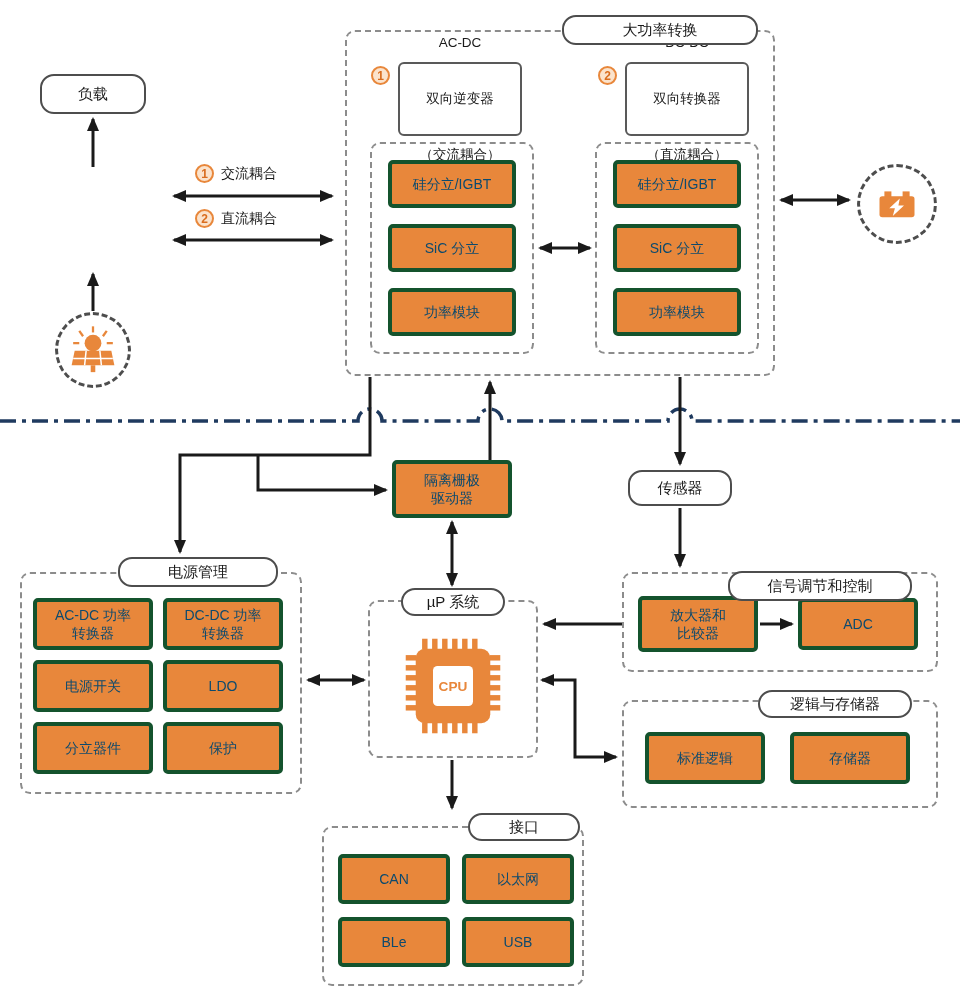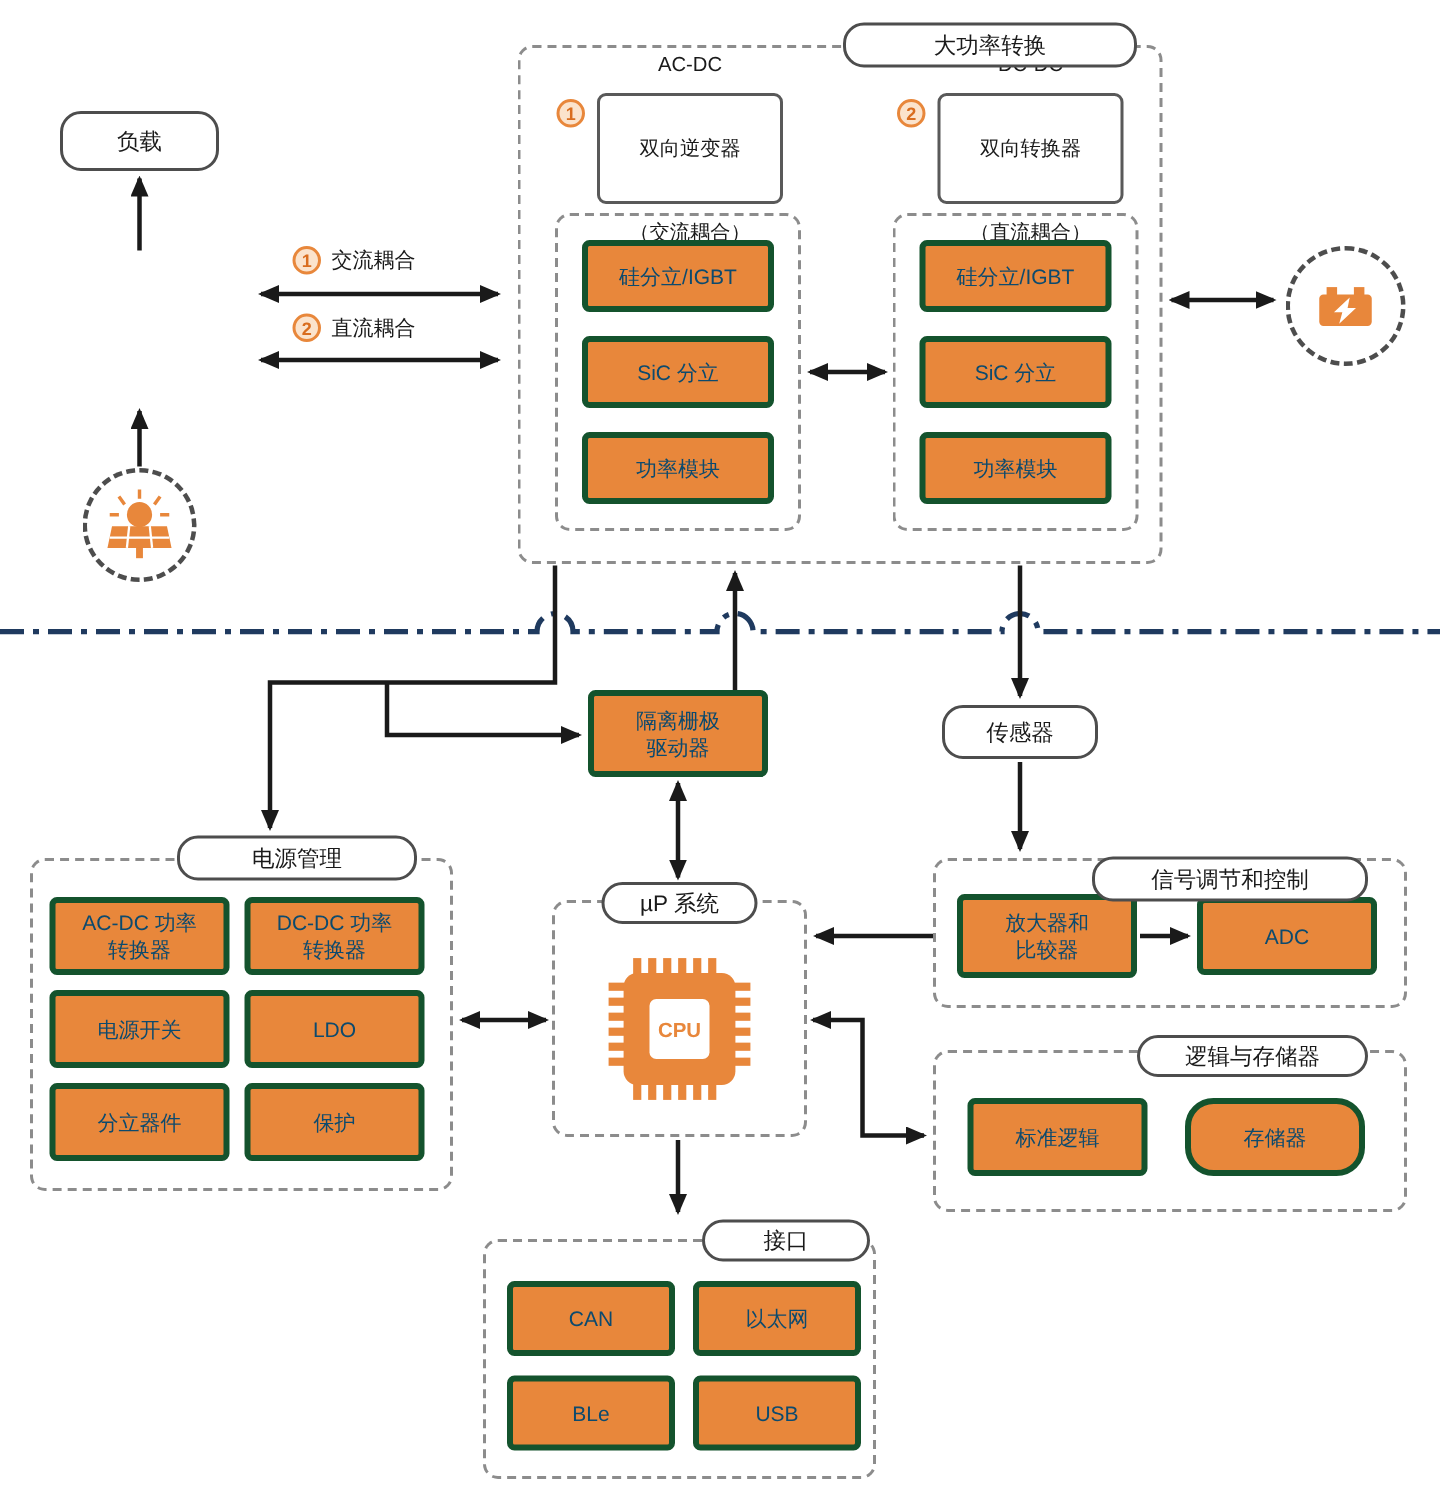--- a/index.html
+++ b/index.html
@@ -153,21 +153,21 @@
   <div class="white-label" style="left:728px;top:527px;width:184px;height:30px;margin-top:44px;">信号调节和控制</div>
   <div class="orange-box" style="left:638px;top:596px;width:120px;height:56px;">
     <span>放大器和</span>
     <span>比较器</span>
   </div>
   <div class="orange-box" style="left:798px;top:598px;width:120px;height:52px;">ADC</div>
 
   <div class="dash-group" style="left:622px;top:700px;width:316px;height:108px;"></div>
   <div class="white-label" style="left:758px;top:690px;width:154px;height:28px;">逻辑与存储器</div>
   <div class="orange-box" style="left:645px;top:732px;width:120px;height:52px;">标准逻辑</div>
-  <div class="orange-box" style="left:790px;top:732px;width:120px;height:52px;border-radius:19px;">存储器</div>
+  <div class="orange-box" style="left:790px;top:732px;width:120px;height:52px;">存储器</div>
 
   <div class="dash-group" style="left:322px;top:826px;width:262px;height:160px;"></div>
   <div class="white-label" style="left:468px;top:813px;width:112px;height:28px;">接口</div>
   <div class="orange-box" style="left:338px;top:854px;width:112px;height:50px;">CAN</div>
   <div class="orange-box" style="left:462px;top:854px;width:112px;height:50px;">以太网</div>
   <div class="orange-box" style="left:338px;top:917px;width:112px;height:50px;">BLe</div>
   <div class="orange-box" style="left:462px;top:917px;width:112px;height:50px;">USB</div>
 
   <svg id="wires" width="960" height="1002" viewBox="0 0 960 1002">
     <defs>

